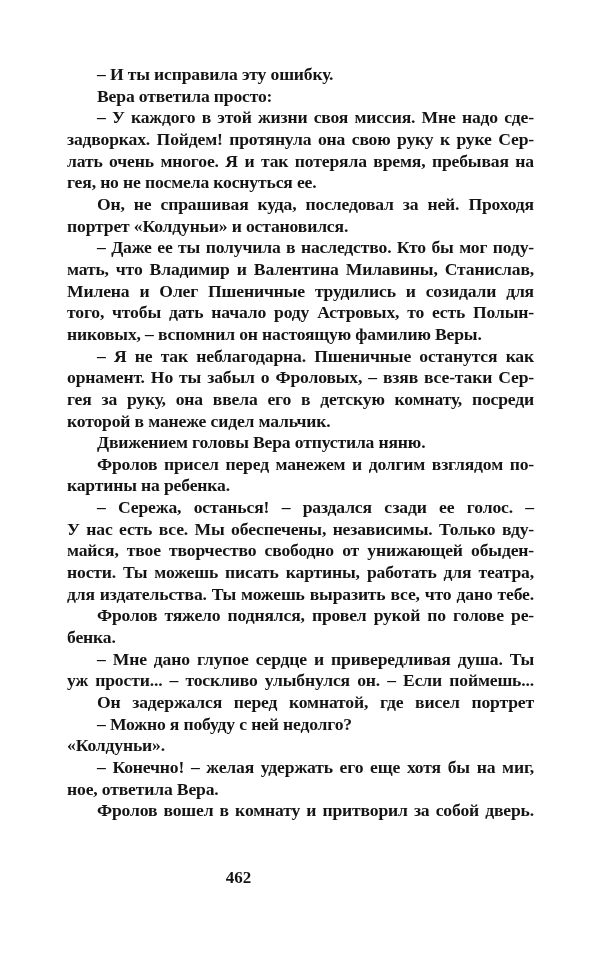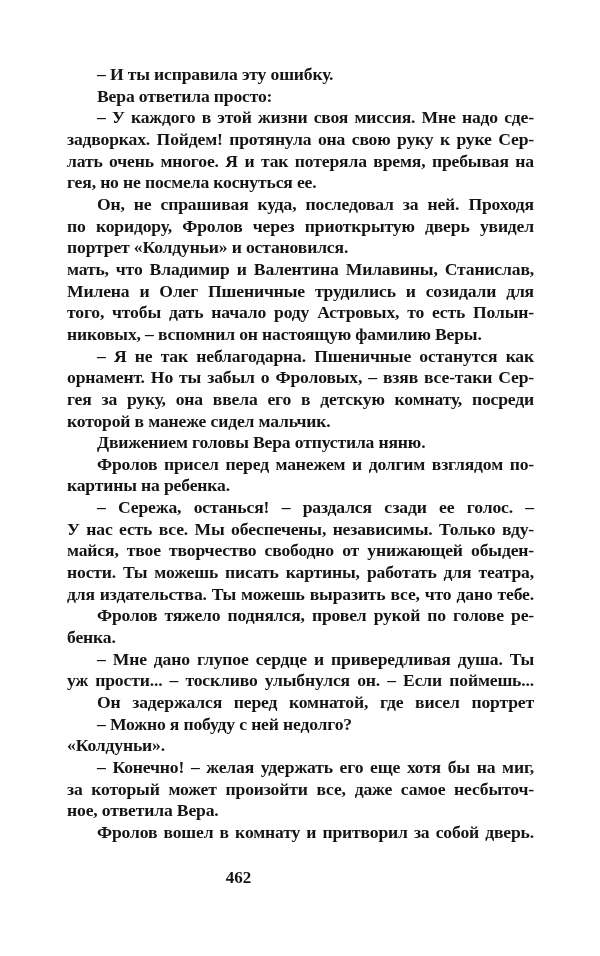--- a/index.html
+++ b/index.html
@@ -27,22 +27,22 @@
 <body>
 
 <div class="page-text" id="page-text">
     <div class="line indent last">– И ты исправила эту ошибку.</div>
     <div class="line indent last">Вера ответила просто:</div>
     <div class="line indent">– У каждого в этой жизни своя миссия. Мне надо сде-</div>
     <div class="line">задворках. Пойдем! протянула она свою руку к руке Сер-</div>
     <div class="line">лать очень многое. Я и так потеряла время, пребывая на</div>
     <div class="line last">гея, но не посмела коснуться ее.</div>
     <div class="line indent">Он, не спрашивая куда, последовал за ней. Проходя</div>
-    <div class="line">по коридору, Фролов через приоткрытую дверь увидел</div>
     <div class="line last">портрет «Колдуньи» и остановился.</div>
+    <div class="line indent">– Даже ее ты получила в наследство. Кто бы мог поду-</div>
     <div class="line">мать, что Владимир и Валентина Милавины, Станислав,</div>
     <div class="line">Милена и Олег Пшеничные трудились и созидали для</div>
     <div class="line">того, чтобы дать начало роду Астровых, то есть Полын-</div>
     <div class="line last">никовых, – вспомнил он настоящую фамилию Веры.</div>
     <div class="line indent">– Я не так неблагодарна. Пшеничные останутся как</div>
     <div class="line">орнамент. Но ты забыл о Фроловых, – взяв все-таки Сер-</div>
     <div class="line">гея за руку, она ввела его в детскую комнату, посреди</div>
     <div class="line last">которой в манеже сидел мальчик.</div>
     <div class="line indent last">Движением головы Вера отпустила няню.</div>
     <div class="line indent">Фролов присел перед манежем и долгим взглядом по-</div>
@@ -53,18 +53,17 @@
     <div class="line">ности. Ты можешь писать картины, работать для театра,</div>
     <div class="line">для издательства. Ты можешь выразить все, что дано тебе.</div>
     <div class="line indent">Фролов тяжело поднялся, провел рукой по голове ре-</div>
     <div class="line last">бенка.</div>
     <div class="line indent">– Мне дано глупое сердце и привередливая душа. Ты</div>
     <div class="line">уж прости... – тоскливо улыбнулся он. – Если поймешь...</div>
     <div class="line indent">Он задержался перед комнатой, где висел портрет</div>
     <div class="line indent last">– Можно я побуду с ней недолго?</div>
     <div class="line last">«Колдуньи».</div>
     <div class="line indent">– Конечно! – желая удержать его еще хотя бы на миг,</div>
-    <div class="line">за который может произойти все, даже самое несбыточ-</div>
     <div class="line last">ное, ответила Вера.</div>
     <div class="line indent">Фролов вошел в комнату и притворил за собой дверь.</div>
   </div>
 
 <div class="page-number">462</div>
 
 </body></html>

